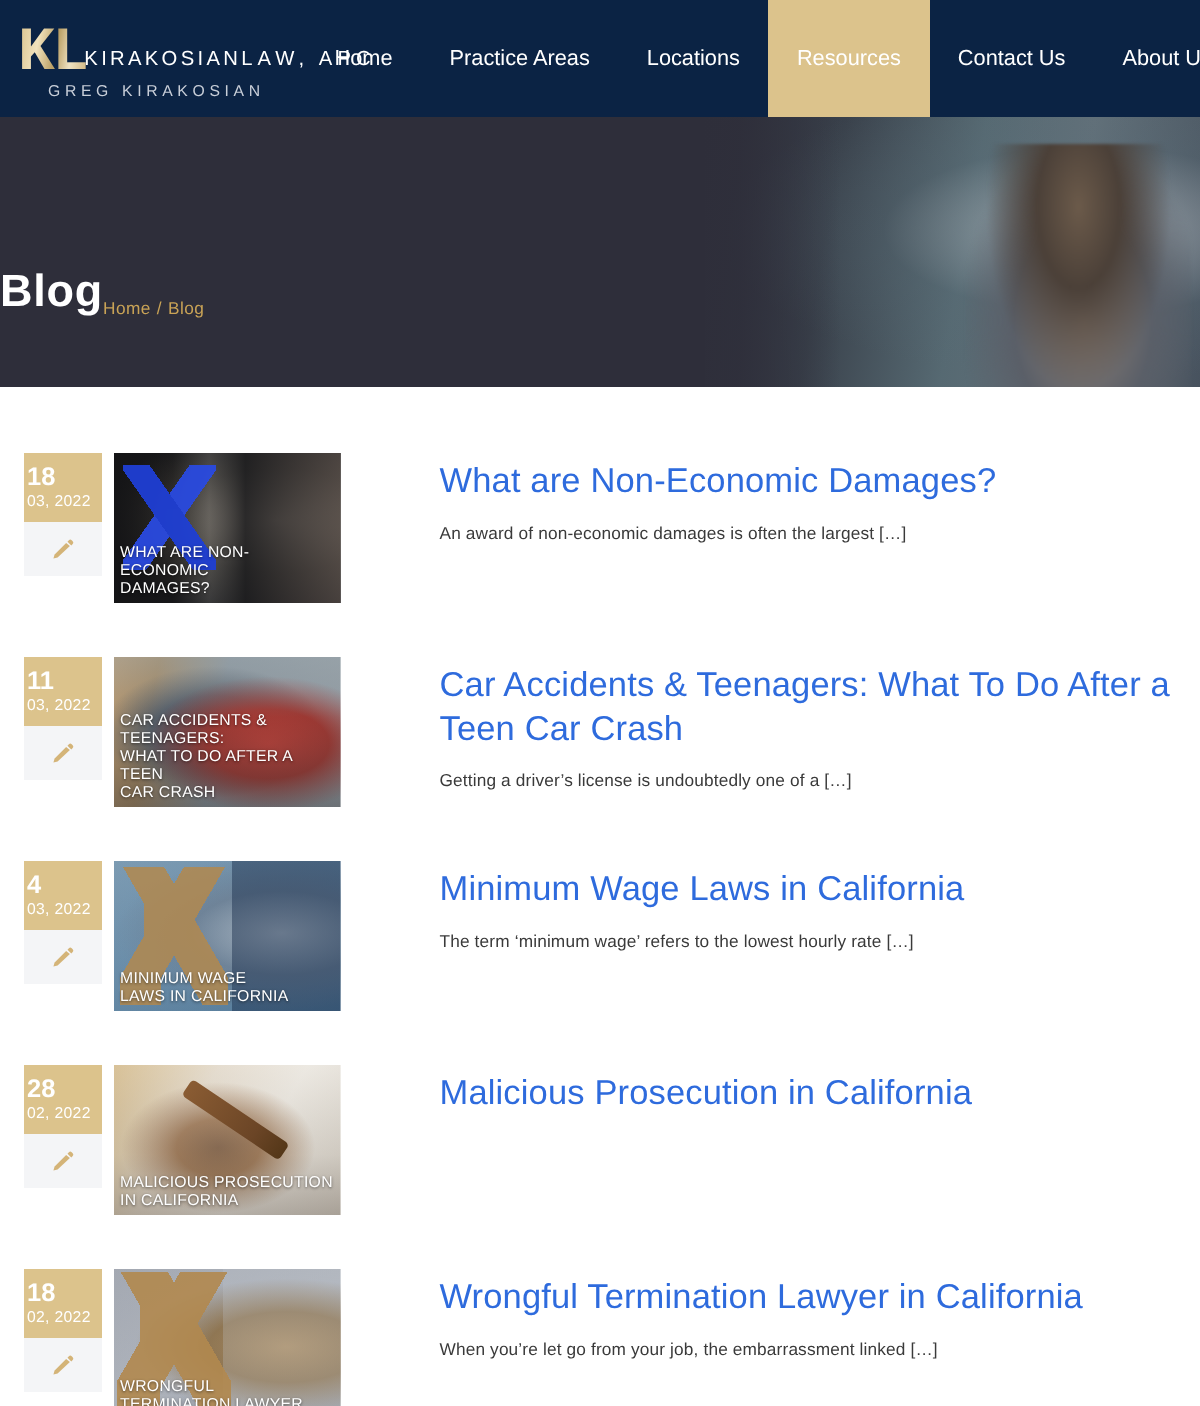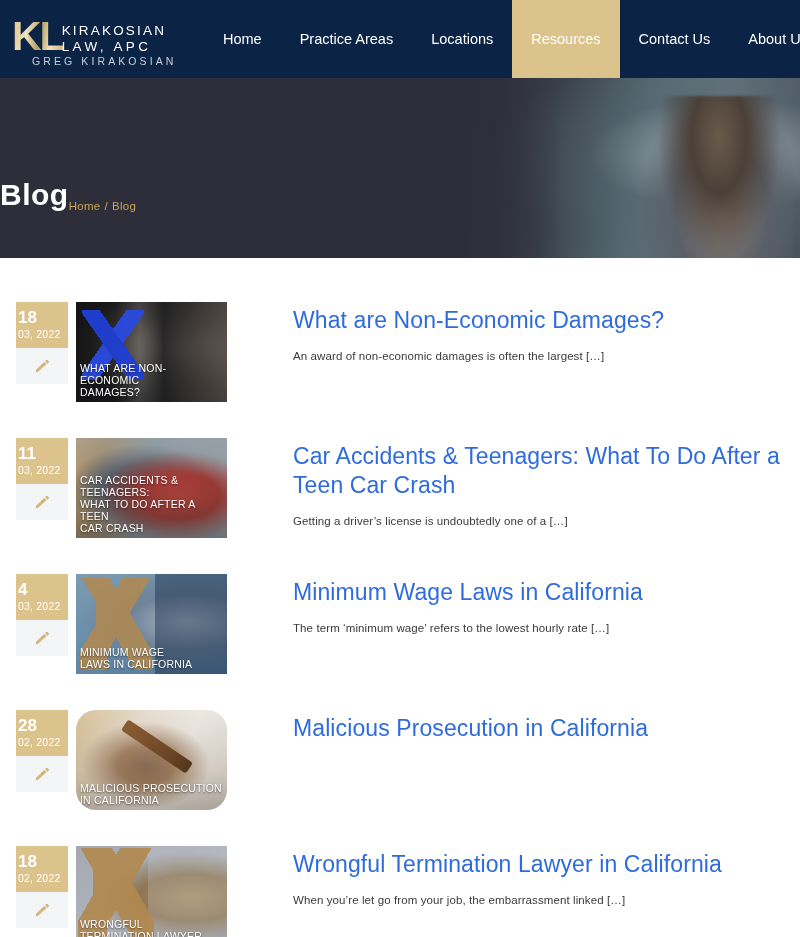--- a/index.html
+++ b/index.html
@@ -20,36 +20,36 @@
     overflow:hidden;
   }
   .logo-block{
     display:flex;
     align-items:center;
     padding-left:12px;
     flex:0 0 auto;
     width:196px;
   }
   .logo-mark{
-    font-family:Liberation Sans, sans-serif;
+    font-family:Liberation Mono, monospace;
     font-size:41px;
     font-weight:bold;
     letter-spacing:-2px;
     line-height:1;
     background:linear-gradient(100deg,#d8c08a 0%,#f2e3bd 28%,#b99e63 52%,#efe2c2 72%,#c9ac72 100%);
     -webkit-background-clip:text;
     background-clip:text;
     color:transparent;
     padding-right:2px;
     margin-top:-6px;
     text-align:center;
   }
   .logo-text{
     display:flex;
-    flex-direction:column;
+    flex-direction:row;
     margin-left:-3px;
   }
   .logo-line1, .logo-line2{
     color:#ffffff;
     font-size:13.5px;
     letter-spacing:2.2px;
     line-height:16px;
     white-space:nowrap;
   }
   .logo-line2{ letter-spacing:3.4px; }
@@ -255,21 +255,20 @@
       linear-gradient(60deg, transparent 44%, #b2894f 44%, #b2894f 66%, transparent 66%),
       linear-gradient(-60deg, transparent 44%, #b2894f 44%, #b2894f 66%, transparent 66%),
       linear-gradient(90deg, transparent 0%, transparent 22%, #b2894f 22%, #b2894f 38%, transparent 38%);
     opacity:0.85;
   }
   .art-4{
     background:
       linear-gradient(180deg, rgba(245,242,238,0.35) 0%, rgba(190,185,178,0.3) 60%, rgba(120,112,104,0.45) 100%),
       radial-gradient(ellipse at 46% 55%, #6b4526 0%, #8a5c33 24%, rgba(200,190,180,0) 56%),
       linear-gradient(120deg,#c9a86a 0%,#ddd2c0 34%,#e8e4dc 62%,#cfc8bd 100%);
-    border-radius: 20px;
   }
   .art-4::before{
     content:"";
     position:absolute;
     left:42px; top:30px;
     width:78px; height:13px;
     background:linear-gradient(90deg,#8a5c33 0%,#6b4526 70%,#543718 100%);
     transform:rotate(34deg);
     border-radius:3px;
   }

